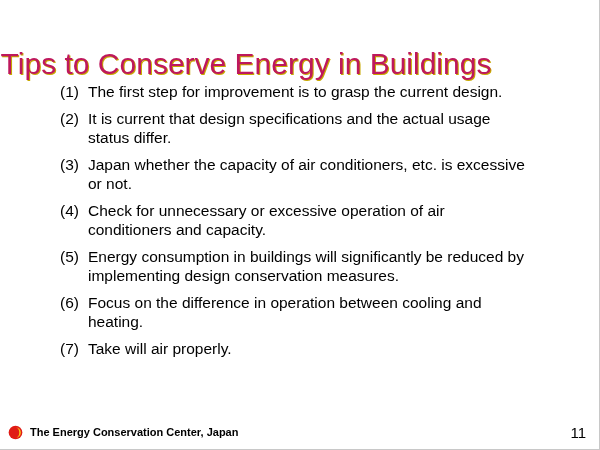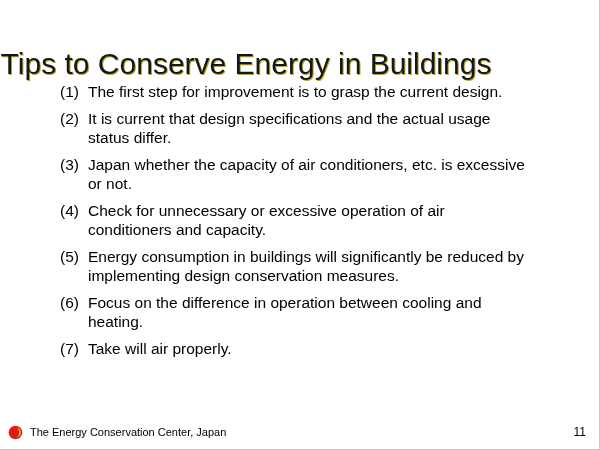--- a/index.html
+++ b/index.html
@@ -27,21 +27,21 @@
   
   #slide-title {
     position: absolute;
     top: 26px;
     left: 0;
     width: 492px;
     text-align: center;
     font-size: 30px;
     font-weight: normal;
     line-height: 36px;
-    color: #0f172a;
+    color: #be185d;
     letter-spacing: 0px;
     text-shadow: 1px 1px 0 #c8a800;
     white-space: nowrap;
   }
 
   
   #tips-list {
     position: absolute;
     top: 82px;
     left: 60px;
@@ -85,30 +85,30 @@
     gap: 7px;
   }
   #eccj-logo {
     width: 15px;
     height: 15px;
     flex: 0 0 auto;
     display: block;
   }
   #footer-text {
     font-size: 11px;
-    font-weight: normal;
+    font-weight: bold;
     color: #000000;
     line-height: 13px;
     white-space: nowrap;
   }
   #page-number {
     position: absolute;
     right: 13px;
     bottom: 10px;
-    font-size: 12px;
+    font-size: 15px;
     color: #000000;
     line-height: 13px;
   }
 </style>
 </head>
 <body>
 
 <div id="slide">
 
   <h1 id="slide-title">Tips to Conserve Energy in Buildings</h1>

